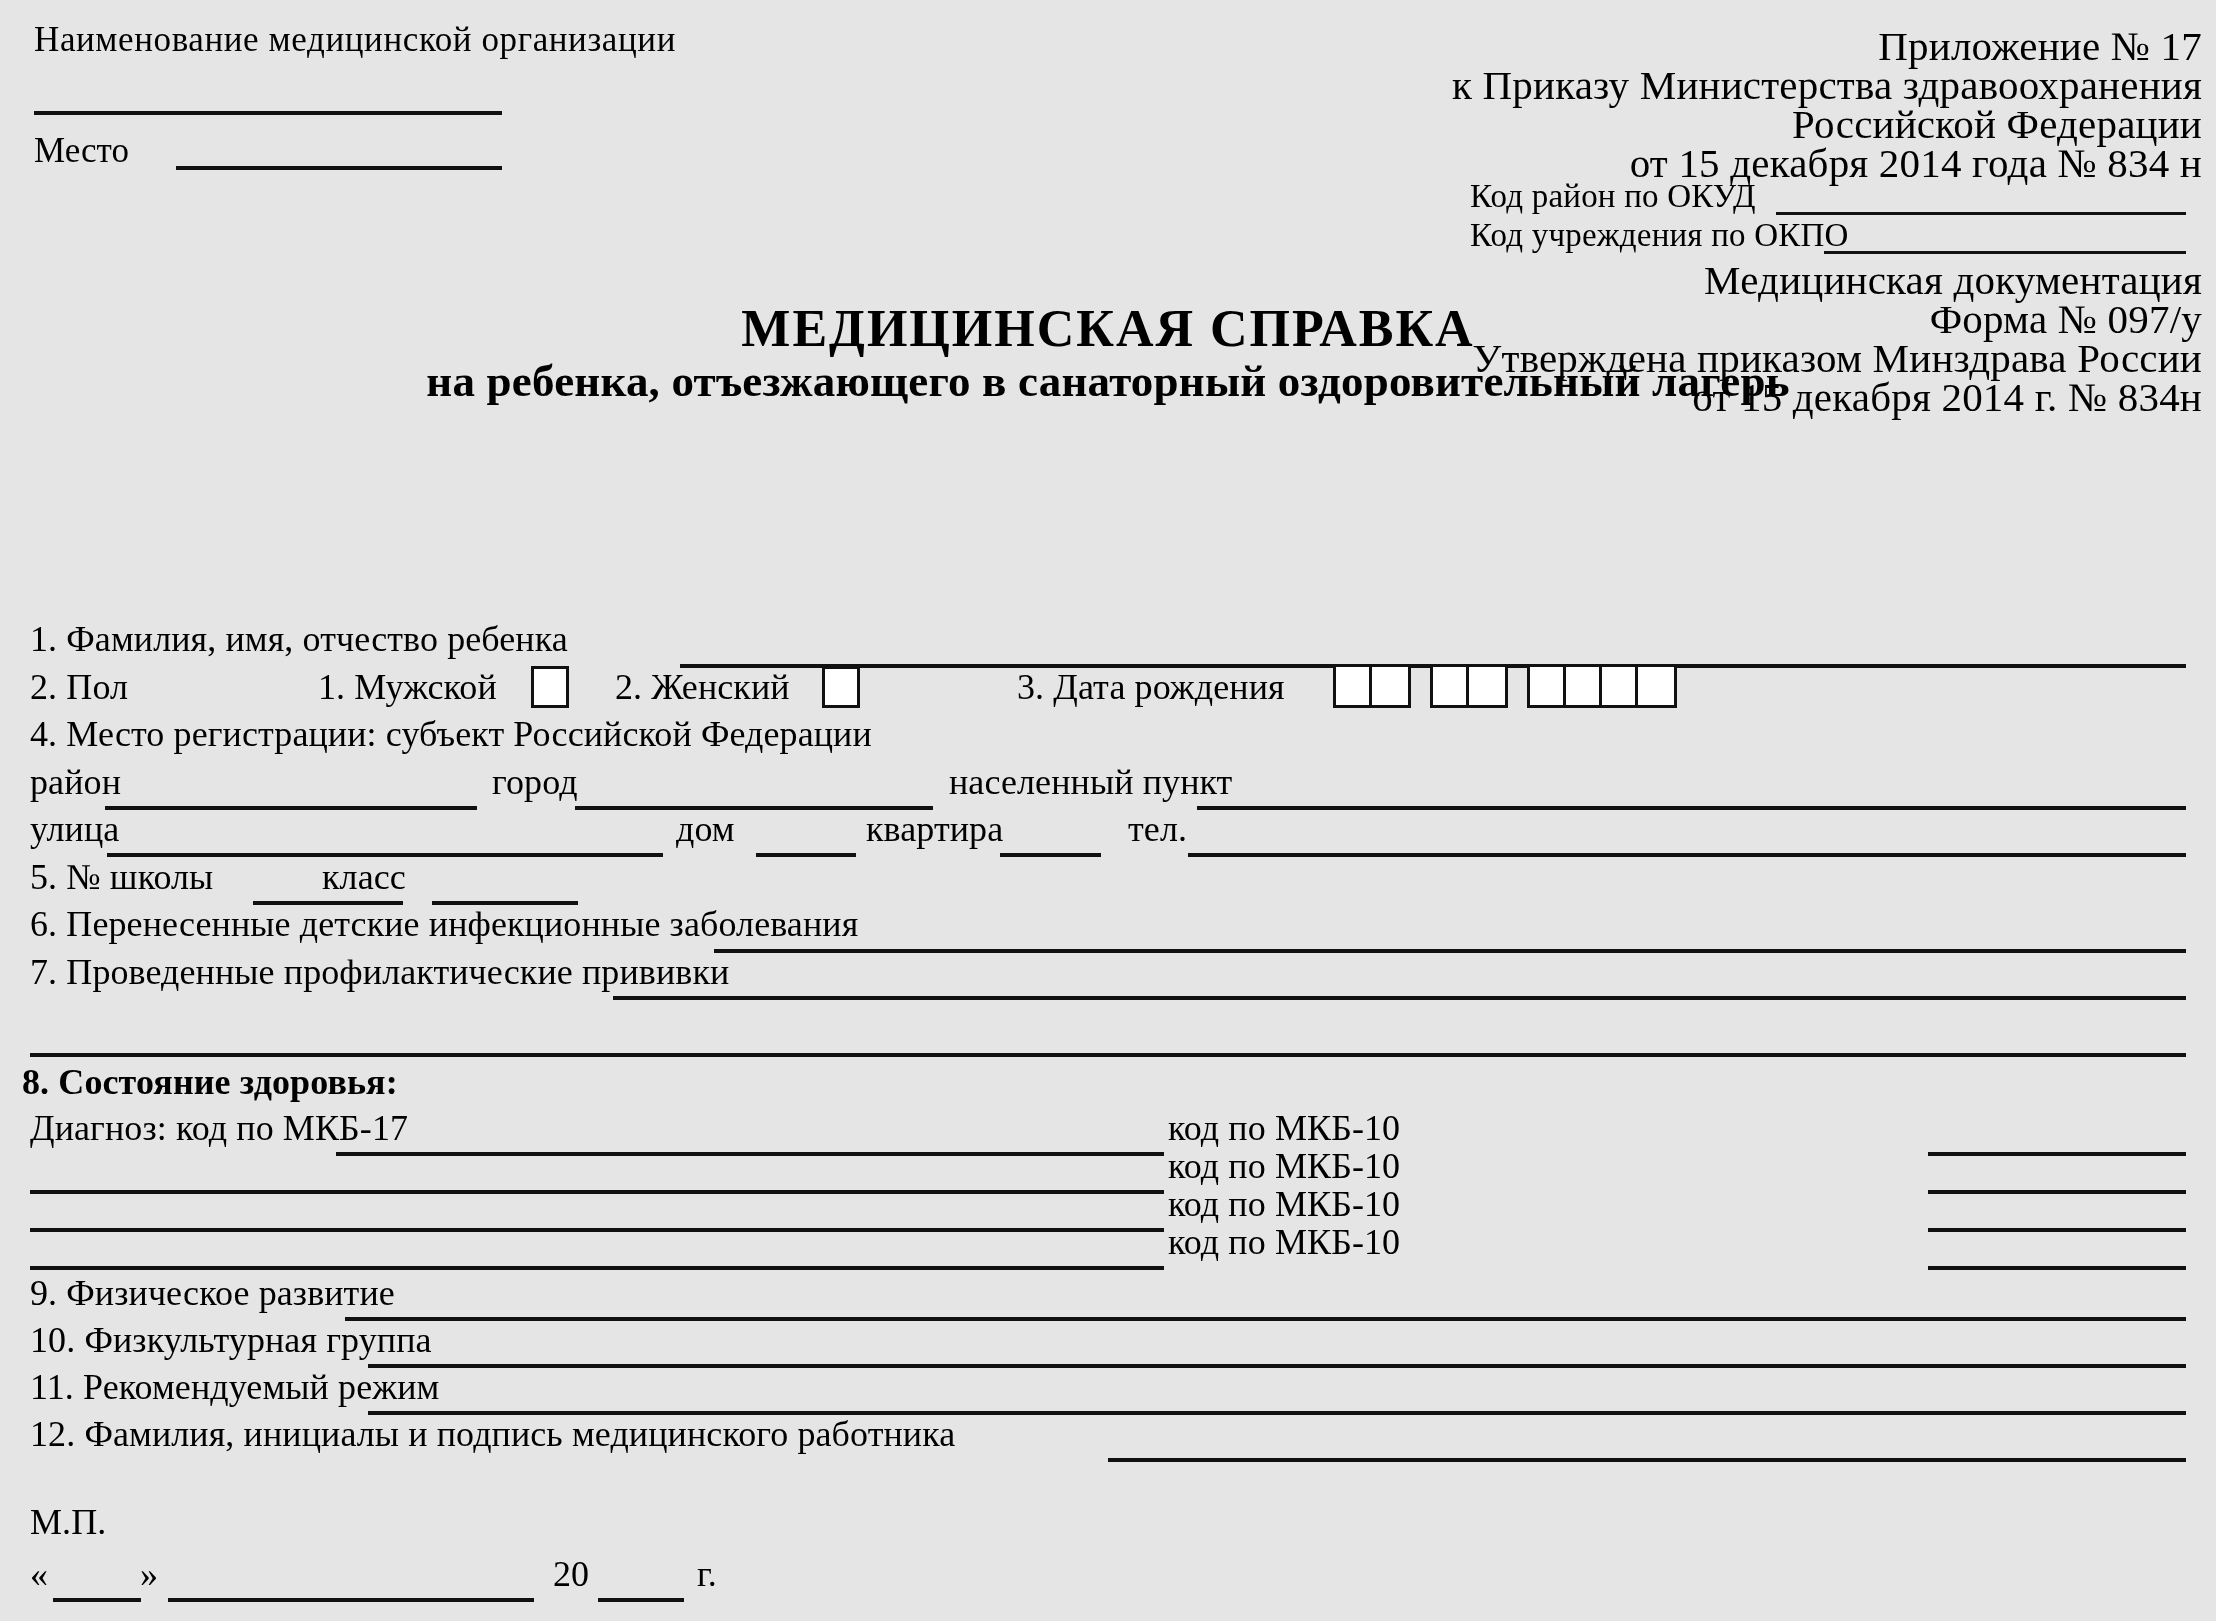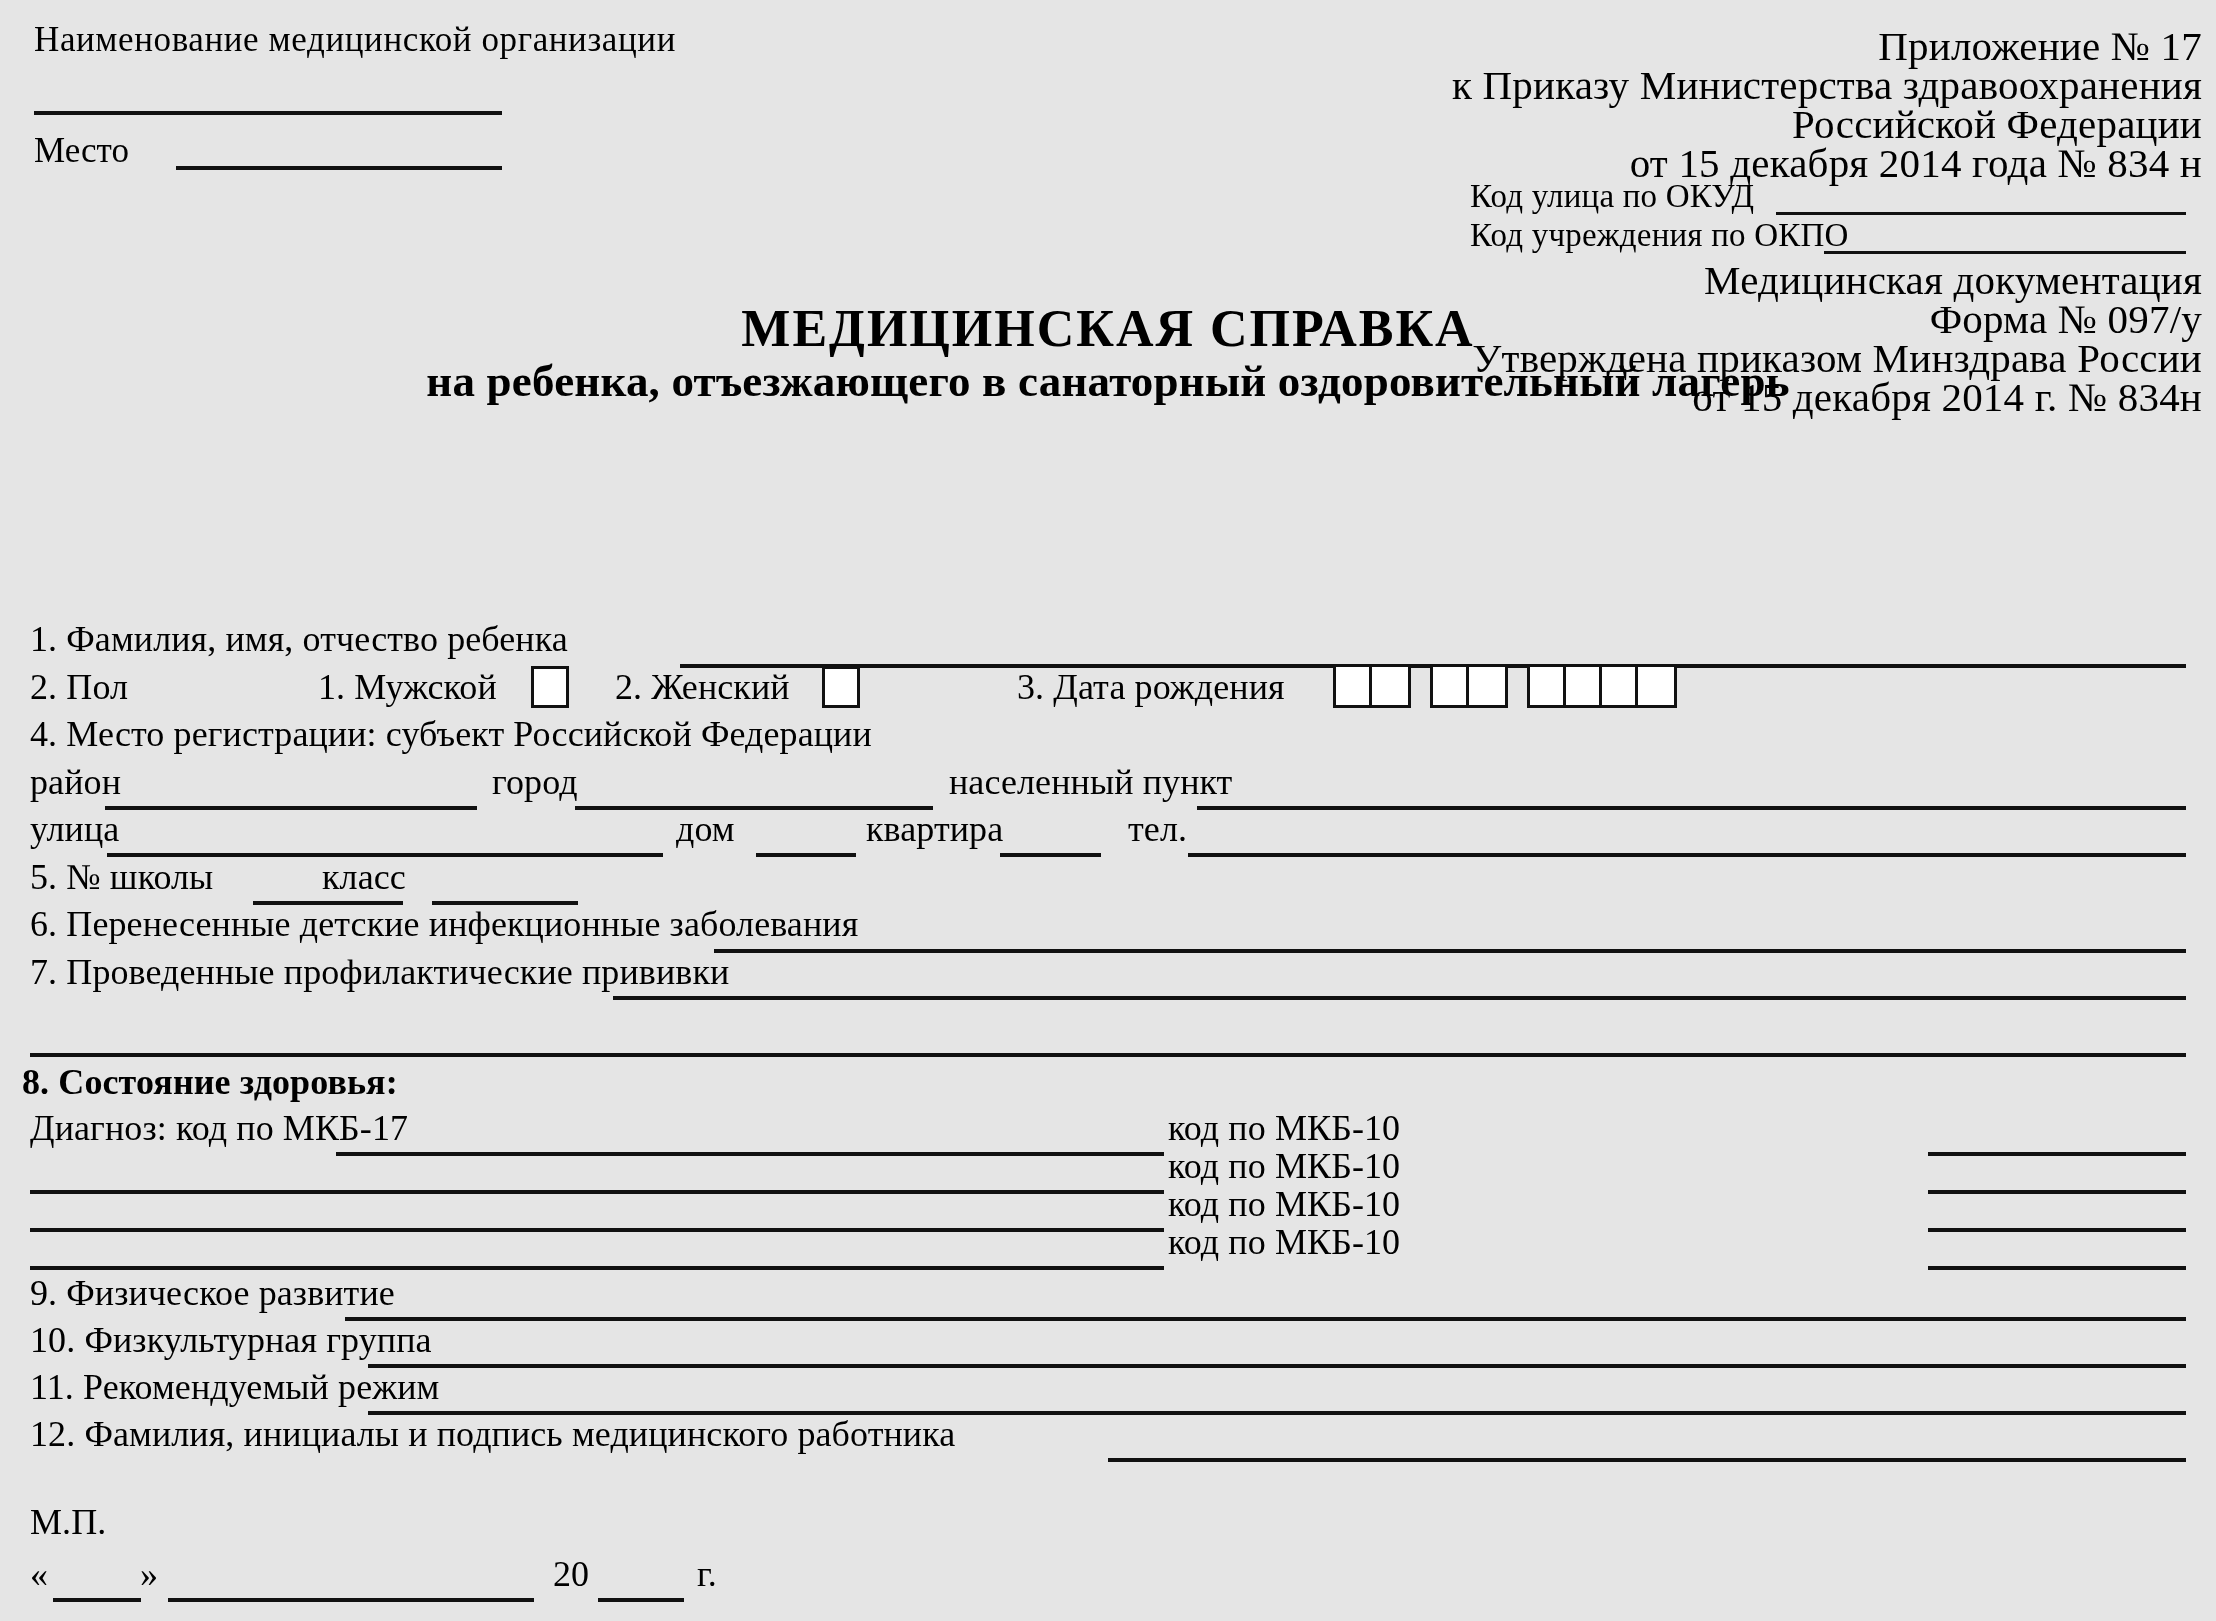--- a/index.html
+++ b/index.html
@@ -110,21 +110,21 @@
   <div class="rule" style="left:34px; top:111px; width:468px;"></div>
 
   <div id="hdr-addr-label" class="abs">Место</div>
   <div class="rule" style="left:176px; top:166px; width:326px;"></div>
 
   <div class="hdr-right-line" style="top:22px;">Приложение № 17</div>
   <div class="hdr-right-line" style="top:61px;">к Приказу Министерства здравоохранения</div>
   <div class="hdr-right-line" style="top:100px;">Российской Федерации</div>
   <div class="hdr-right-line" style="top:139px;">от 15 декабря 2014 года № 834 н</div>
 
-  <div class="code-row" style="left:1470px; top:178px;">Код улица по ОКУД</div>
+  <div class="code-row" style="left:1470px; top:178px;">Код район по ОКУД</div>
   <div class="rule thin" style="left:1776px; top:212px; width:410px;"></div>
 
   <div class="code-row" style="left:1470px; top:217px;">Код учреждения по ОКПО</div>
   <div class="rule thin" style="left:1824px; top:251px; width:362px;"></div>
 
   <div class="hdr-right-line" style="top:256px;">Медицинская документация</div>
   <div class="hdr-right-line" style="top:295px;">Форма № 097/у</div>
   <div class="hdr-right-line" style="top:334px;">Утверждена приказом Минздрава России</div>
   <div class="hdr-right-line" style="top:373px;">от 15 декабря 2014 г. № 834н</div>
 

